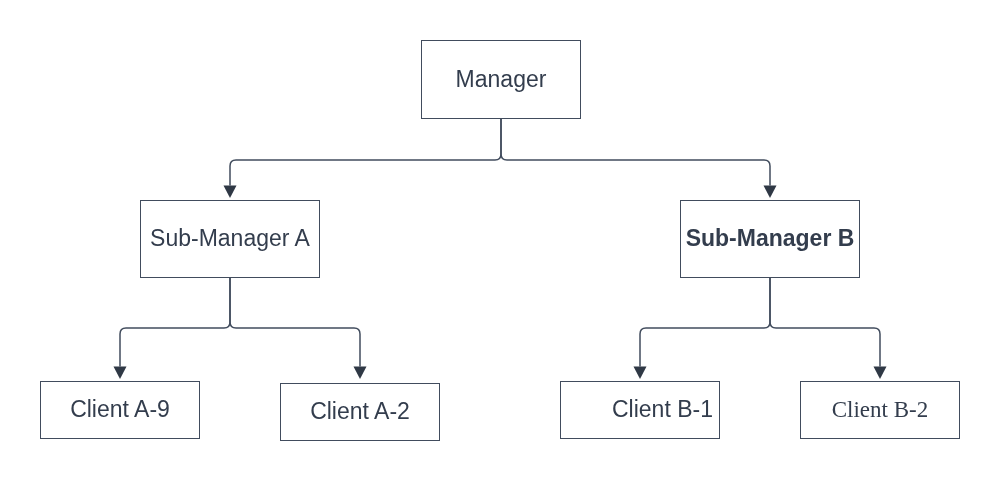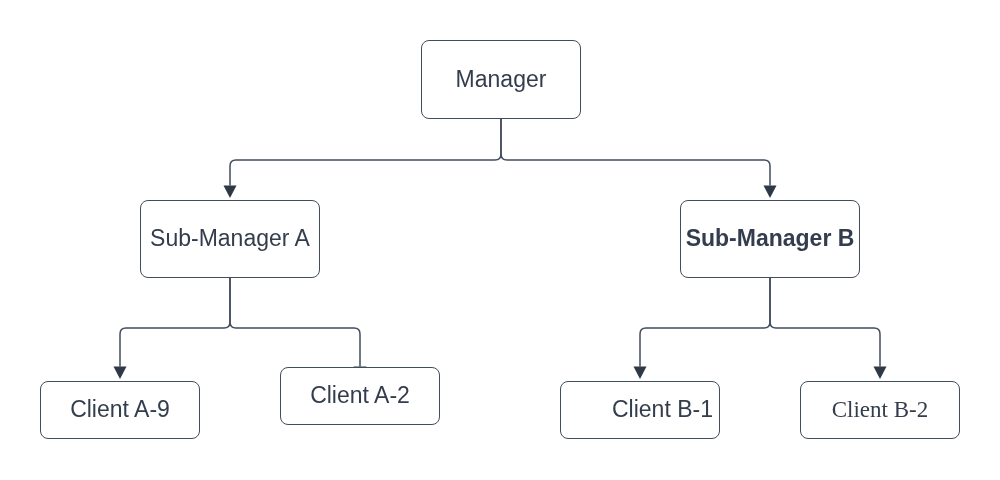--- a/index.html
+++ b/index.html
@@ -35,37 +35,37 @@
   }
   .arrow {
     fill: var(--arrow-fill, #2f3845);
     stroke: none;
   }
   .node {
     position: absolute;
     box-sizing: border-box;
     background: var(--node-fill, #ffffff);
     border: 1.5px solid var(--node-stroke, #414c5d);
-    border-radius: 8px;
+    border-radius: 0;
     display: flex;
     align-items: center;
     justify-content: center;
     color: var(--text-color, #333d4d);
     font-size: 23px;
     line-height: 1.2;
     text-align: center;
     white-space: nowrap;
     cursor: default;
   }
   
   #node-manager      { left: 421px; top: 40px;  width: 160px; height: 79px; }
   #node-sub-a        { left: 140px; top: 200px; width: 180px; height: 78px; text-align: right; }
   #node-sub-b        { left: 680px; top: 200px; width: 180px; height: 78px; font-weight: bold; }
   #node-client-a-1   { left: 40px;  top: 381px; width: 160px; height: 58px; }
-  #node-client-a-2   { left: 280px; top: 367px; width: 160px; height: 58px; }
+  #node-client-a-2   { left: 280px; top: 383px; width: 160px; height: 58px; }
   #node-client-b-1   { left: 560px; top: 381px; width: 160px; height: 58px; padding-left: 45px; }
   #node-client-b-2   { left: 800px; top: 381px; width: 160px; height: 58px; font-family: Liberation Serif, serif; }
 </style>
 </head>
 <body>
 
 <div class="canvas">
 
   <svg class="edges" viewBox="0 0 1000 480" xmlns="http://www.w3.org/2000/svg">
 

